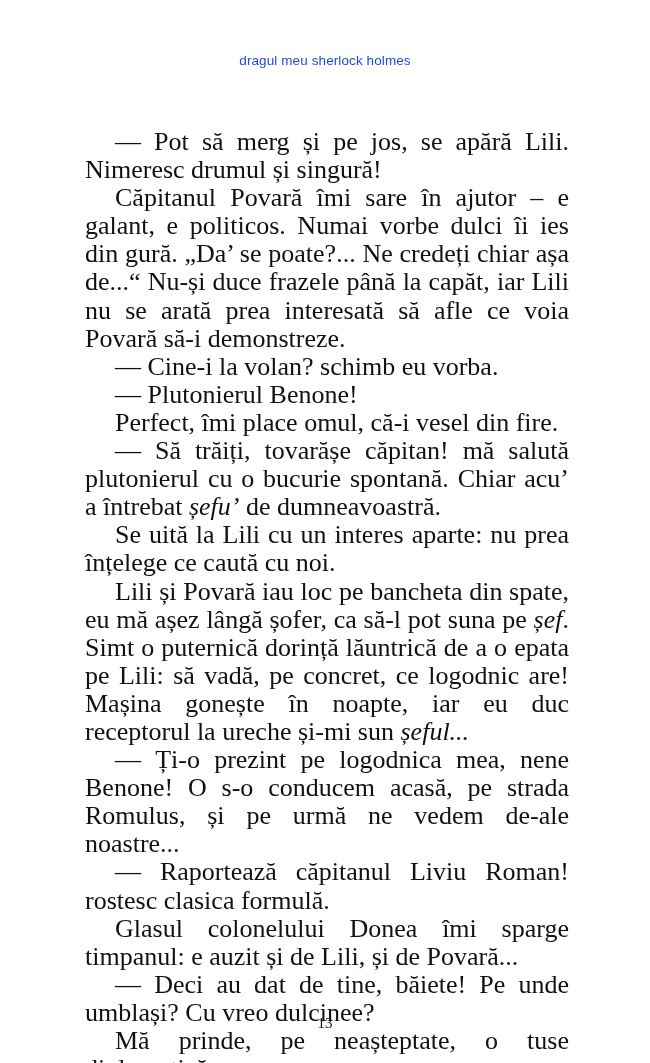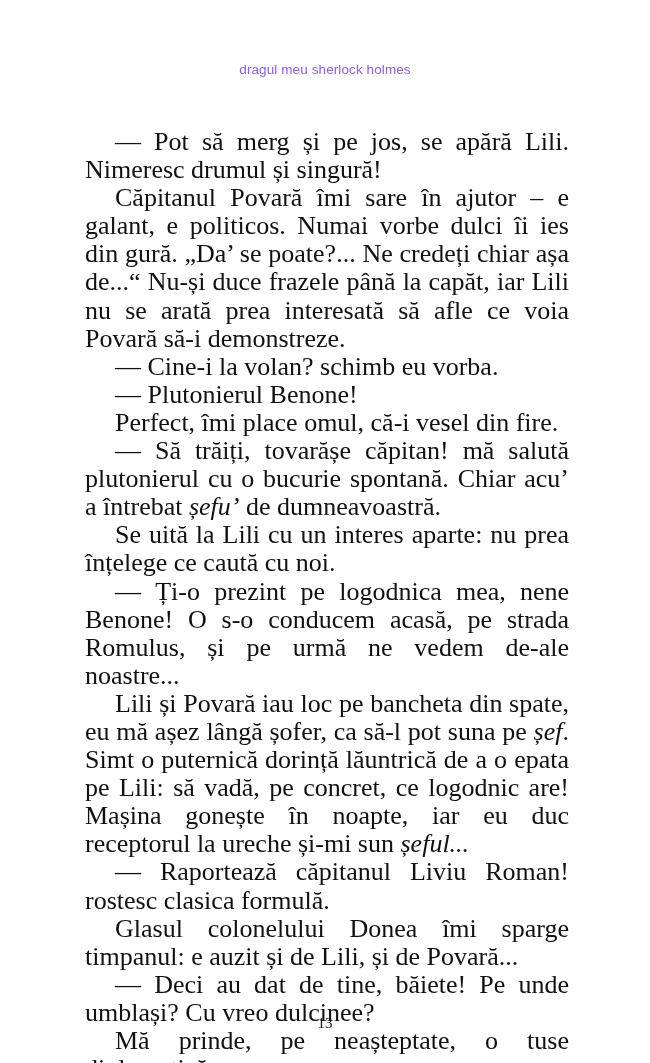--- a/index.html
+++ b/index.html
@@ -16,28 +16,28 @@
     overflow: hidden;
   }
   .page {
     position: relative;
     width: 650px;
     height: 1063px;
     box-sizing: border-box;
   }
   .running-head {
     position: absolute;
-    top: 62px;
+    top: 53px;
     left: 0;
     width: 650px;
     text-align: center;
     font-family: "Liberation Sans", "DejaVu Sans", sans-serif;
     font-size: 13.5px;
     letter-spacing: 0.1px;
-    color: #8b5cf6;
+    color: #1d4ed8;
     font-weight: 400;
   }
   .text-block {
     position: absolute;
     top: 128px;
     left: 85px;
     width: 484px;
     font-size: 26px;
     line-height: 28.1px;
     text-align: justify;
@@ -80,23 +80,23 @@
     <p>— Cine-i la volan? schimb eu vorba.</p>
 
     <p>— Plutonierul Benone!</p>
 
     <p>Perfect, îmi place omul, că-i vesel din fire.</p>
 
     <p><span>— Să trăiți, tovarășe căpitan! mă salută plutonierul cu o bucurie spontană. Chiar acu’ a întrebat </span><em>șefu’</em><span> de dumneavoastră.</span></p>
 
     <p>Se uită la Lili cu un interes aparte: nu prea înțelege ce caută cu noi.</p>
 
+    <p><span>Lili și Povară iau loc pe bancheta din spate, eu mă așez lângă șofer, ca să-l pot suna pe </span><em>șef</em><span>. Simt o puternică dorință lăuntrică de a o epata pe Lili: să vadă, pe concret, ce logodnic are! Mașina gonește în noapte, iar eu duc receptorul la ureche și-mi sun </span><em>șeful...</em><span></span></p>
+
     <p>— Ți-o prezint pe logodnica mea, nene Benone! O s-o conducem acasă, pe strada Romulus, și pe urmă ne vedem de-ale noastre...</p>
-
-    <p><span>Lili și Povară iau loc pe bancheta din spate, eu mă așez lângă șofer, ca să-l pot suna pe </span><em>șef</em><span>. Simt o puternică dorință lăuntrică de a o epata pe Lili: să vadă, pe concret, ce logodnic are! Mașina gonește în noapte, iar eu duc receptorul la ureche și-mi sun </span><em>șeful...</em><span></span></p>
 
     <p>— Raportează căpitanul Liviu Roman! rostesc clasica formulă.</p>
 
     <p>Glasul colonelului Donea îmi sparge timpanul: e auzit și de Lili, și de Povară...</p>
 
     <p>— Deci au dat de tine, băiete! Pe unde umblași? Cu vreo dulcinee?</p>
 
     <p>Mă prinde, pe neașteptate, o tuse diplomatică.</p>
 
     <p><span>— Ai răcit? trece </span><em>șefu’</em><span> la un ton patern.</span></p>

